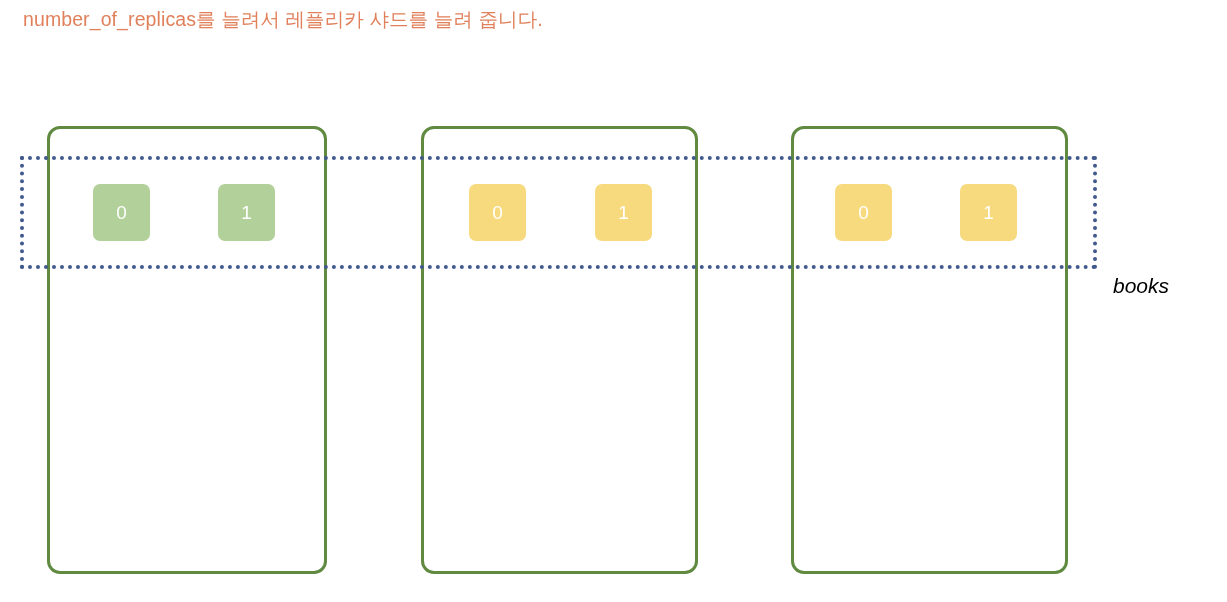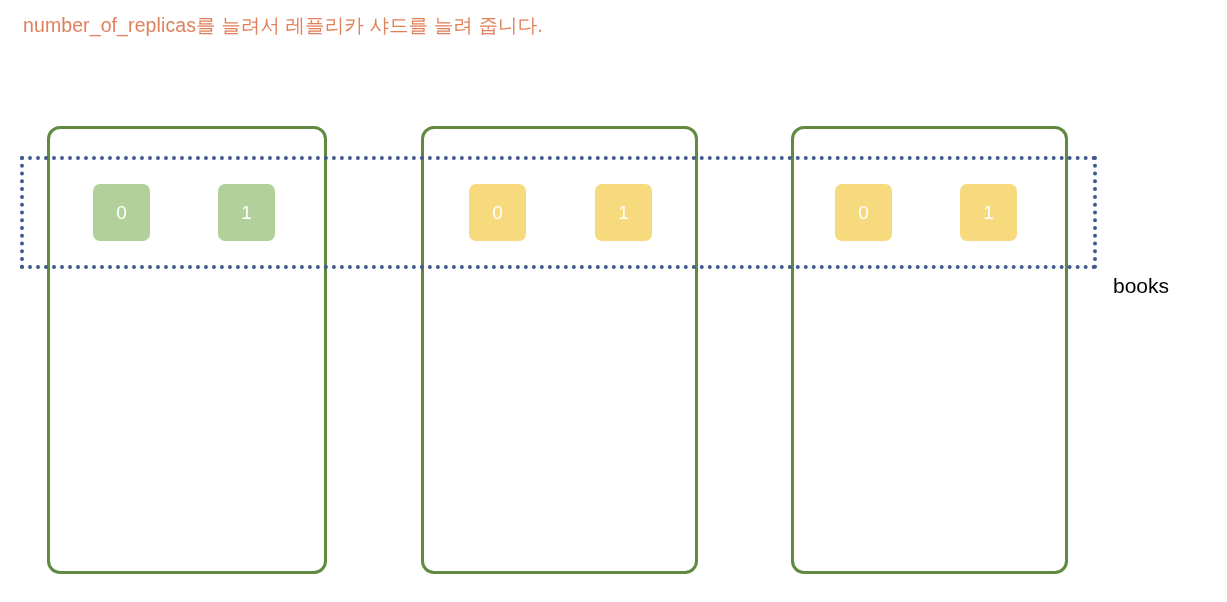--- a/index.html
+++ b/index.html
@@ -15,21 +15,21 @@
     width: 1227px;
     height: 602px;
     background: #ffffff;
     overflow: hidden;
   }
 
   
   .caption {
     position: absolute;
     left: 23px;
-    top: 11px;
+    top: 5px;
     font-size: 19.5px;
     line-height: 28px;
     color: #e1815c;
     white-space: nowrap;
     letter-spacing: 0.1px;
   }
 
   
   .node-box {
     position: absolute;
@@ -72,20 +72,21 @@
 
   
   .index-label {
     position: absolute;
     left: 1113px;
     top: 273px;
     font-size: 21px;
     line-height: 26px;
     color: #000000;
     white-space: nowrap;
+    font-style: italic;
   }
 </style>
 </head>
 <body>
 
 <div id="canvas">
 
   <div class="caption">number_of_replicas를 늘려서 레플리카 샤드를 늘려 줍니다.</div>
 
   <div class="node-box" id="node-1"></div>

